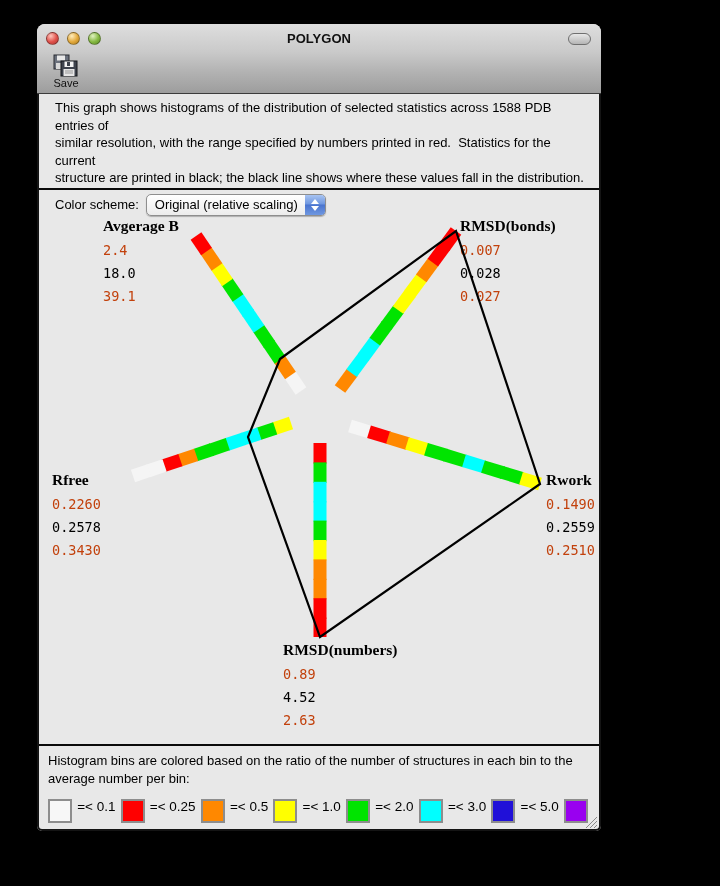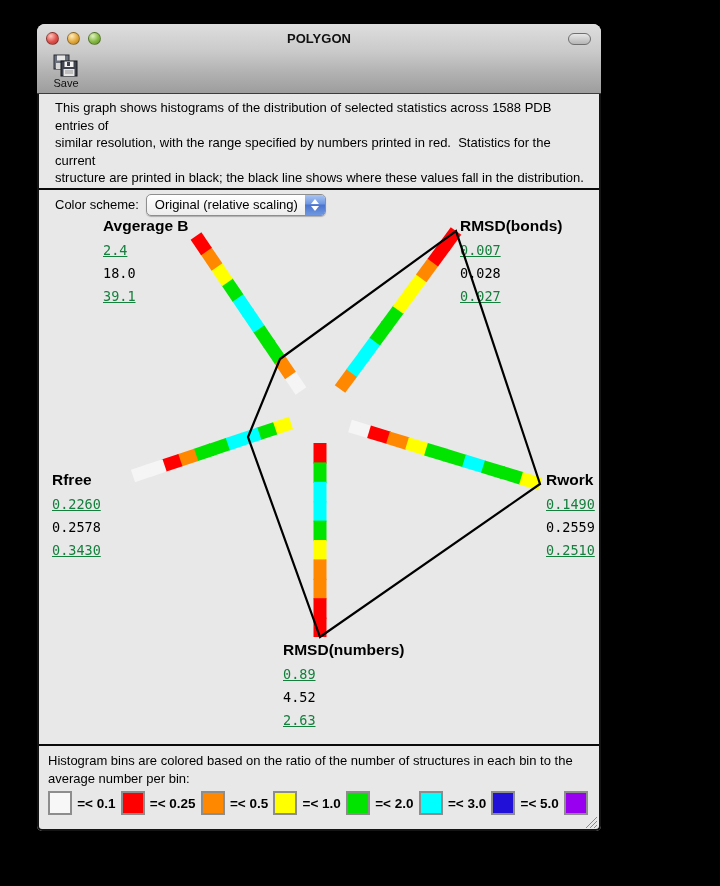--- a/index.html
+++ b/index.html
@@ -44,31 +44,31 @@
                  background:linear-gradient(#a8c4f2 0%,#6f97e0 45%,#4a74cf 50%,#6f97e0 100%);
                  display:flex;flex-direction:column;align-items:center;justify-content:center;gap:2px;}
   .tri-up{width:0;height:0;border-left:4px solid transparent;border-right:4px solid transparent;
           border-bottom:5px solid #fff;}
   .tri-down{width:0;height:0;border-left:4px solid transparent;border-right:4px solid transparent;
             border-top:5px solid #fff;}
   
   .plot-panel{position:relative;height:556px;border-bottom:2px solid #0a0a0a;box-sizing:border-box;
               overflow:hidden;}
   .stat{position:absolute;}
-  .stat-title{font-family:Liberation Sans, sans-serif;font-weight:bold;font-size:15.5px;color:#000;
+  .stat-title{font-family:Liberation Serif, serif;font-weight:bold;font-size:15.5px;color:#000;
               margin-bottom:4px;white-space:nowrap;}
   .stat-num{font-family:"DejaVu Sans Mono",monospace;font-size:13.5px;line-height:23px;white-space:nowrap;}
-  .stat-num.red{color:#15803d;text-decoration:underline;}
+  .stat-num.red{color:#c2410c;}
   .stat-num.blk{color:#000;}
   .plot-svg{position:absolute;left:0;top:0;pointer-events:none;}
   
   .legend-panel{position:relative;height:84px;box-sizing:border-box;padding:6px 9px 8px 9px;}
   .legend-text{font-size:13px;line-height:17.5px;color:#000;white-space:pre-wrap;}
-  .bin-row{margin-top:4px;display:flex;align-items:center;justify-content:space-between;
-           padding-right:2px;font-weight:bold;}
+  .bin-row{margin-top:12px;display:flex;align-items:flex-start;justify-content:space-between;
+           padding-right:2px;}
   .bin-swatch{width:20px;height:20px;border:2px solid #8d8d8d;box-sizing:content-box;display:inline-block;}
   .bin-label{font-size:13.5px;color:#000;white-space:nowrap;}
   .grip{position:absolute;right:2px;bottom:2px;width:14px;height:14px;}
 </style>
 </head>
 <body>
 
 <div class="window">
   <div class="chrome">
     <div class="titlebar">

